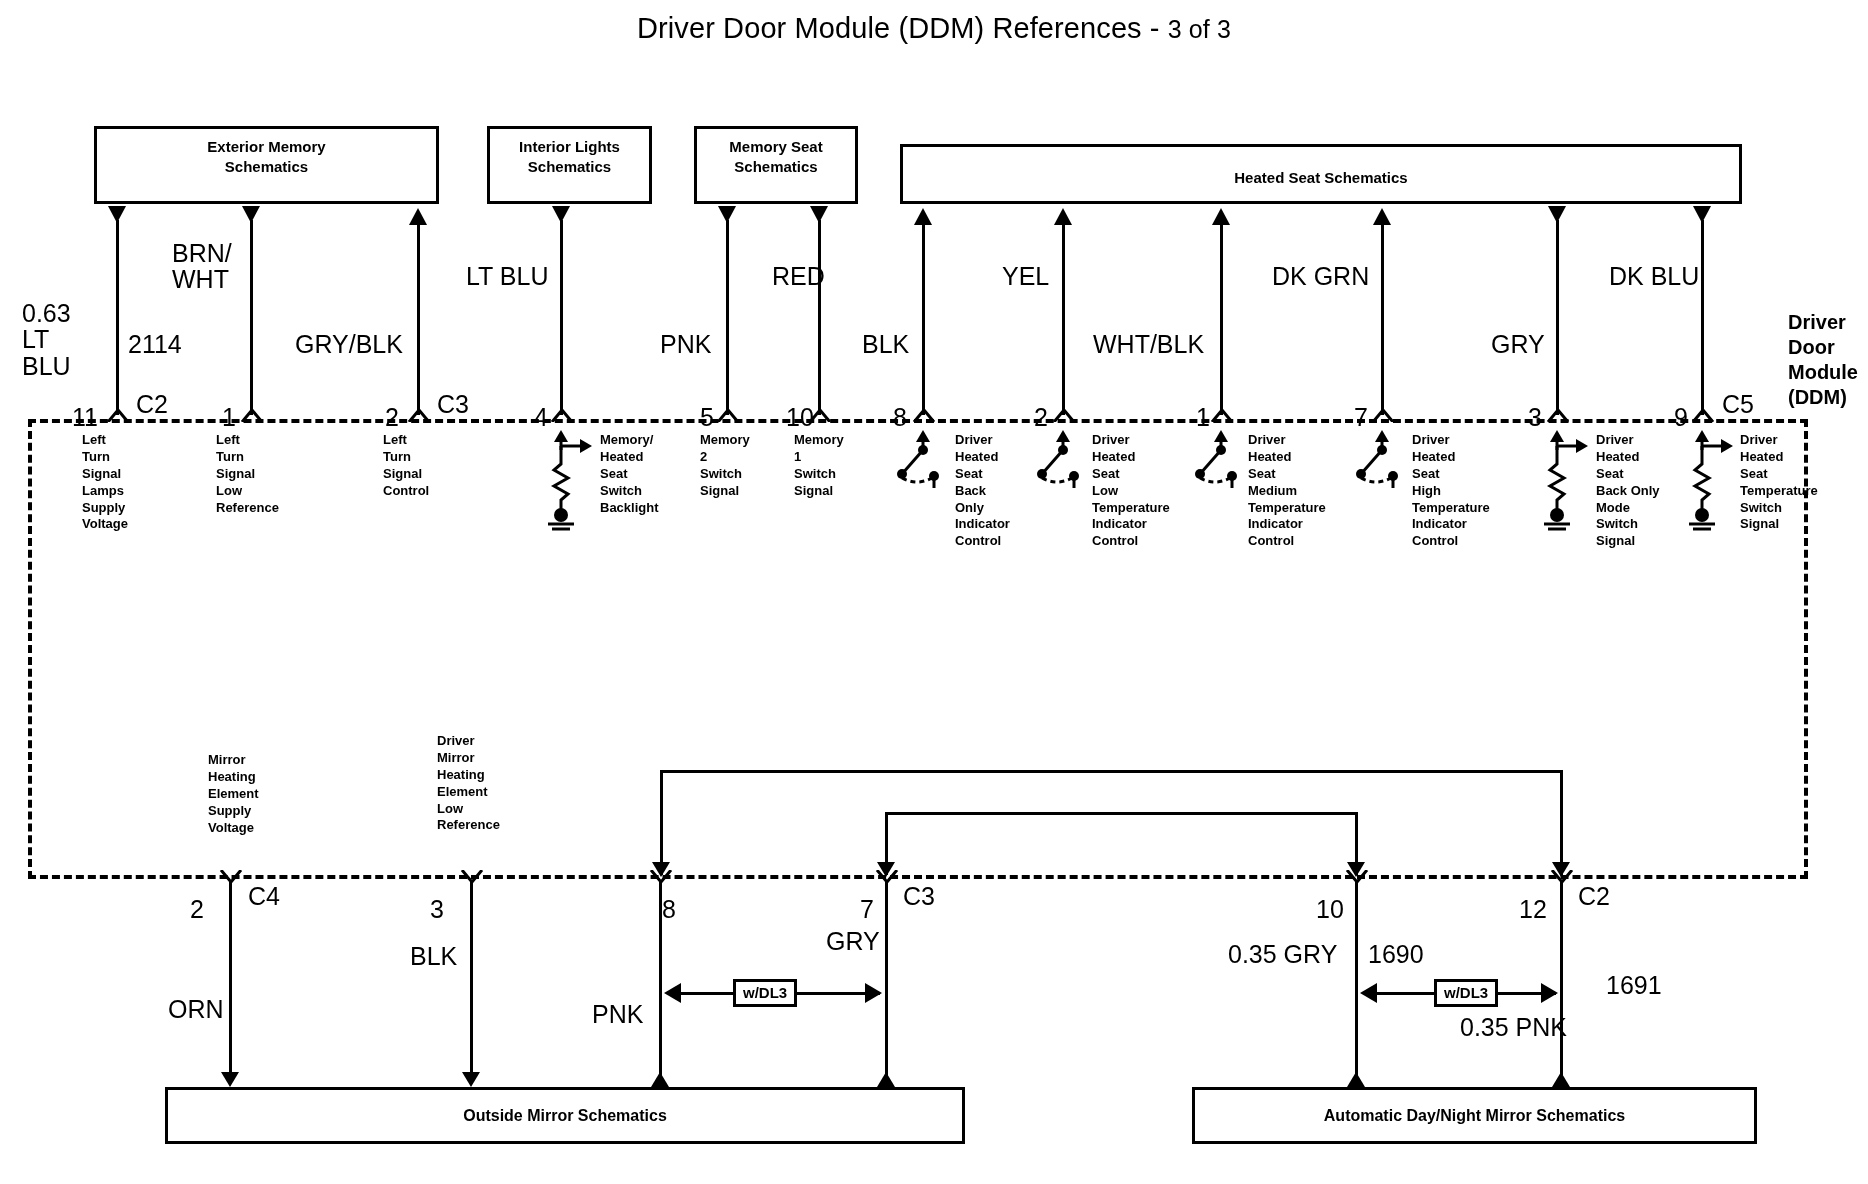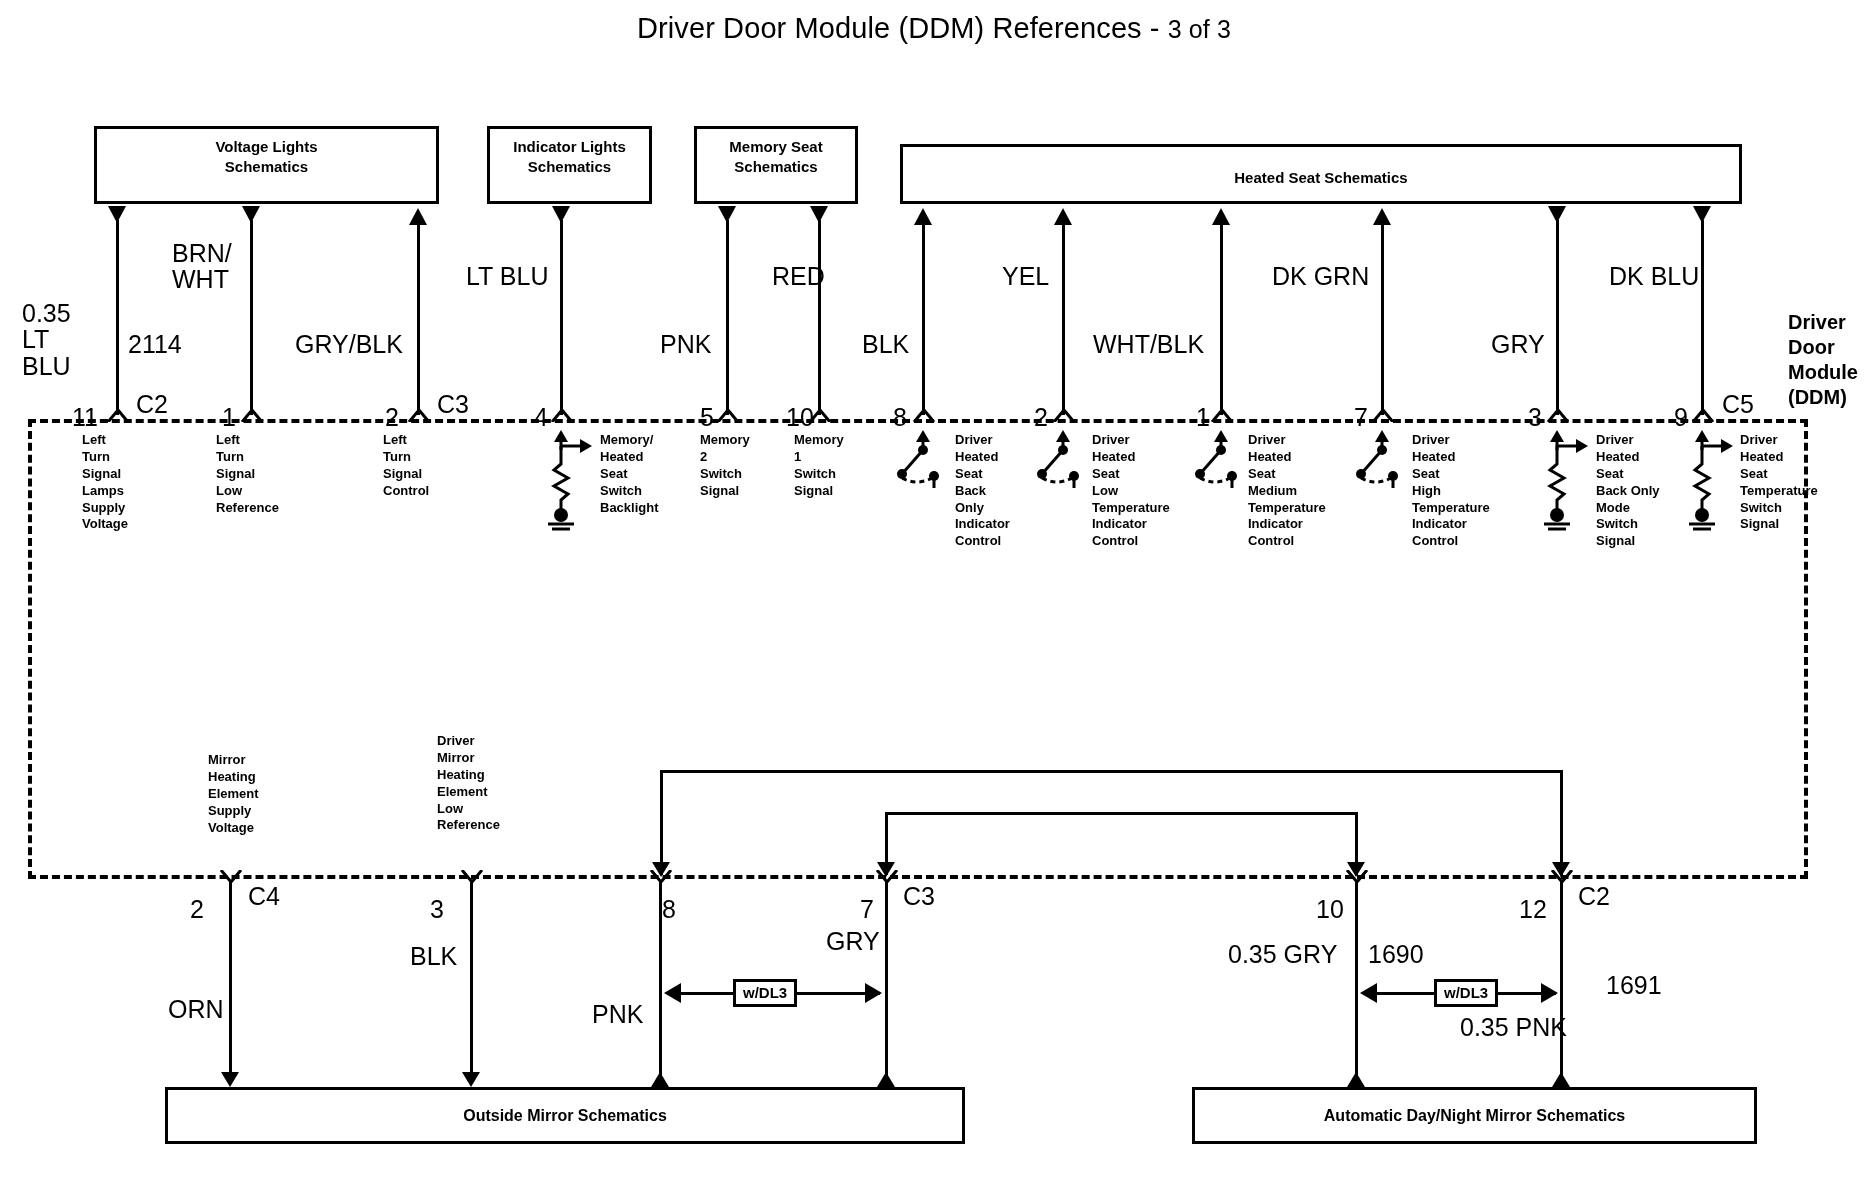--- a/index.html
+++ b/index.html
@@ -75,46 +75,46 @@
 </head>
 <body>
 
 <div id="stage">
 
   <div class="abs" id="title">
     <span>Driver Door Module (DDM) References - </span><span class="part">3 of 3</span>
   </div>
 
   <div class="abs refbox" style="left:94px;top:126px;width:345px;height:78px;">
-    <span style="white-space:pre-line;">Voltage Lights
+    <span style="white-space:pre-line;">Exterior Memory
 Schematics</span>
   </div>
   <div class="abs refbox" style="left:487px;top:126px;width:165px;height:78px;">
-    <span style="white-space:pre-line;">Indicator Lights
+    <span style="white-space:pre-line;">Interior Lights
 Schematics</span>
   </div>
   <div class="abs refbox" style="left:694px;top:126px;width:164px;height:78px;">
     <span style="white-space:pre-line;">Memory Seat
 Schematics</span>
   </div>
   <div class="abs refbox" style="left:900px;top:144px;width:842px;height:60px;align-items:center;">
     <span style="white-space:pre-line;">Heated Seat Schematics</span>
   </div>
 
   <div class="abs" id="ddm-box" style="left:28px;top:419px;width:1780px;height:460px;"></div>
 
   <div class="abs modname" style="left:1788px;top:310px;width:78px;white-space:pre-line;">Driver
 Door
 Module
 (DDM)</div>
 
   <div class="abs">
     <div class="abs arr-dn" style="left:108px;top:206px;"></div>
     <div class="abs wire" style="left:116px;top:220px;height:195px;"></div>
-    <div class="abs wirecolor two" style="left:22px;top:300px;white-space:pre-line;text-align:left;">0.35
+    <div class="abs wirecolor two" style="left:22px;top:300px;white-space:pre-line;text-align:left;">0.63
 LT BLU</div>
     <div class="abs circuit" style="left:128px;top:330px;">2114</div>
     <div class="abs pin" style="left:72px;top:390px;">11</div>
     <div class="abs conn" style="left:136px;top:390px;">C2</div>
     <div class="abs term" style="left:106px;top:408px;">
       <svg width="24" height="14" viewBox="0 0 24 14">
           <path d="M2 14 L12 2 L22 14" stroke="#000" stroke-width="3" fill="none"></path>
         </svg>
     </div>
     <div class="abs desc" style="left:82px;top:432px;width:92px;white-space:pre-line;">Left

